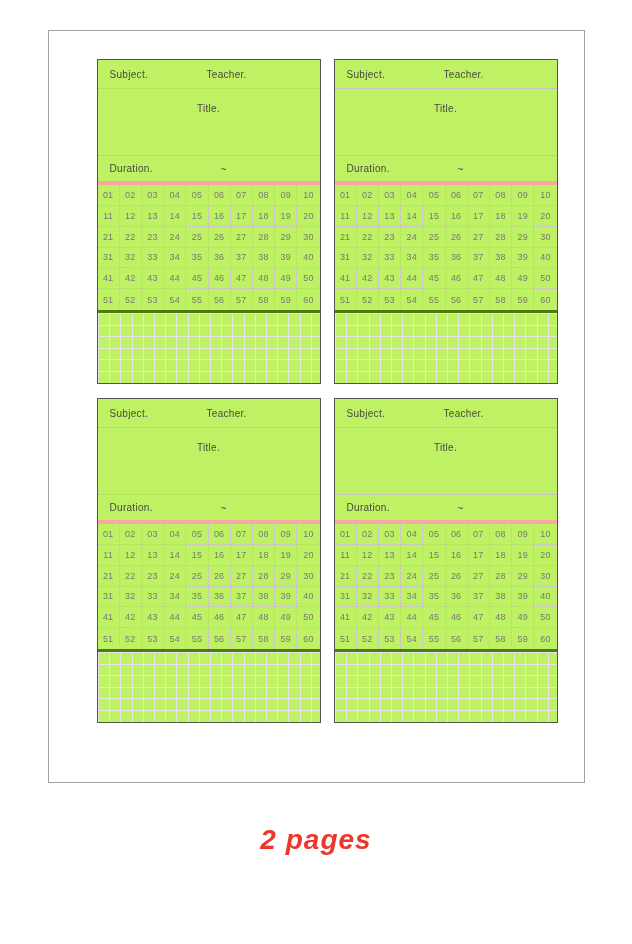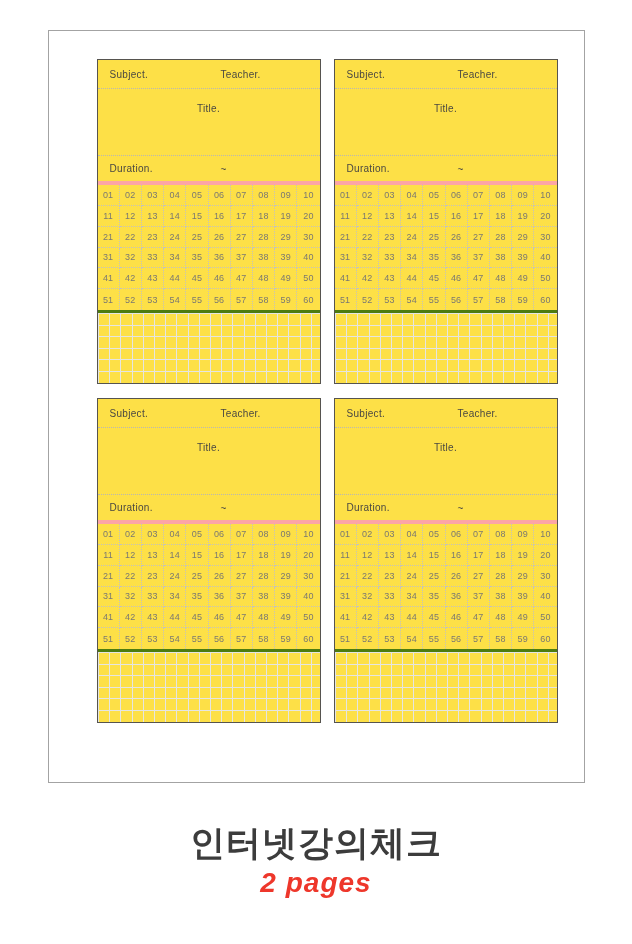--- a/index.html
+++ b/index.html
@@ -28,21 +28,21 @@
   .cards {
     display: grid;
     grid-template-columns: 224px 224px;
     grid-template-rows: 325px 325px;
     column-gap: 13px;
     row-gap: 14px;
   }
 
   .card {
     border: 1px solid #56544f;
-    background: #fde047;
+    background: #bef264;
     display: flex;
     flex-direction: column;
     overflow: hidden;
   }
 
   .card .label {
     font-size: 10px;
     color: #4a4842;
     letter-spacing: 0.3px;
   }
@@ -51,21 +51,21 @@
     height: 29px;
     flex: 0 0 29px;
     border-bottom: 1px dotted #b9b7b2;
     position: relative;
     display: flex;
     align-items: center;
     padding-left: 12px;
   }
   .teacher-label {
     position: absolute;
-    left: 123px;
+    left: 109px;
     top: 50%;
     transform: translateY(-50%);
   }
 
   .row-title {
     height: 67px;
     flex: 0 0 67px;
     border-bottom: 1px dotted #b9b7b2;
     padding: 9px 12px 0;
     text-align: center;
@@ -448,15 +448,14 @@
           <div class="num-cell">58</div>
           <div class="num-cell">59</div>
           <div class="num-cell">60</div>
         </div>
     <div class="fine-grid"></div>
   </div>
 </div>
 </div>
 
 <div class="footer">
-  <div class="footer-title">인터넷강의체크</div>
   <div class="footer-pages">2 pages</div>
 </div>
 
 </body></html>

